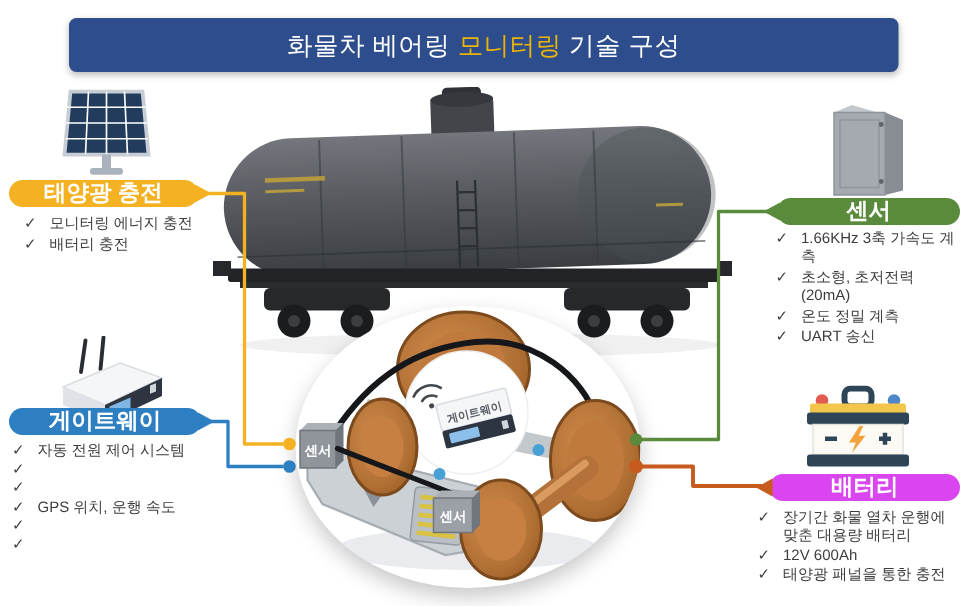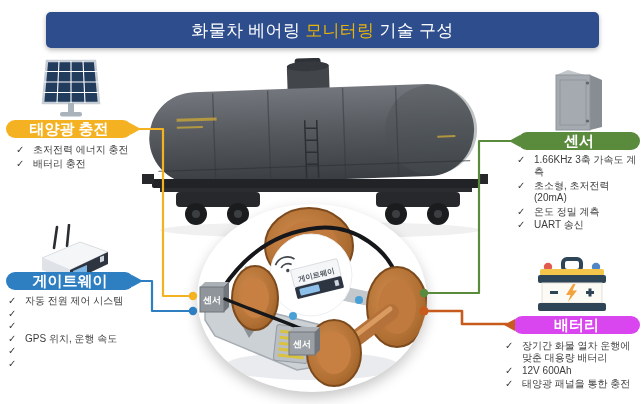--- a/index.html
+++ b/index.html
@@ -215,21 +215,21 @@
   </svg>
 
   <div class="pill pill-solar tip-r">태양광 충전</div>
   <div class="pill pill-gateway tip-r">게이트웨이</div>
   <div class="pill pill-sensor tip-l">센서</div>
   <div class="pill pill-battery tip-l">배터리</div>
 
   <div class="bullets bullets-solar">
     <div class="row">
       <span class="chk">✓</span>
-      <span class="txt">초저전력 에너지 충전</span>
+      <span class="txt">모니터링 에너지 충전</span>
       </div>
     <div class="row">
       <span class="chk">✓</span>
       <span class="txt">배터리 충전</span>
       </div>
   </div>
 
   <div class="bullets bullets-gateway">
     <div class="row">
       <span class="chk">✓</span>

